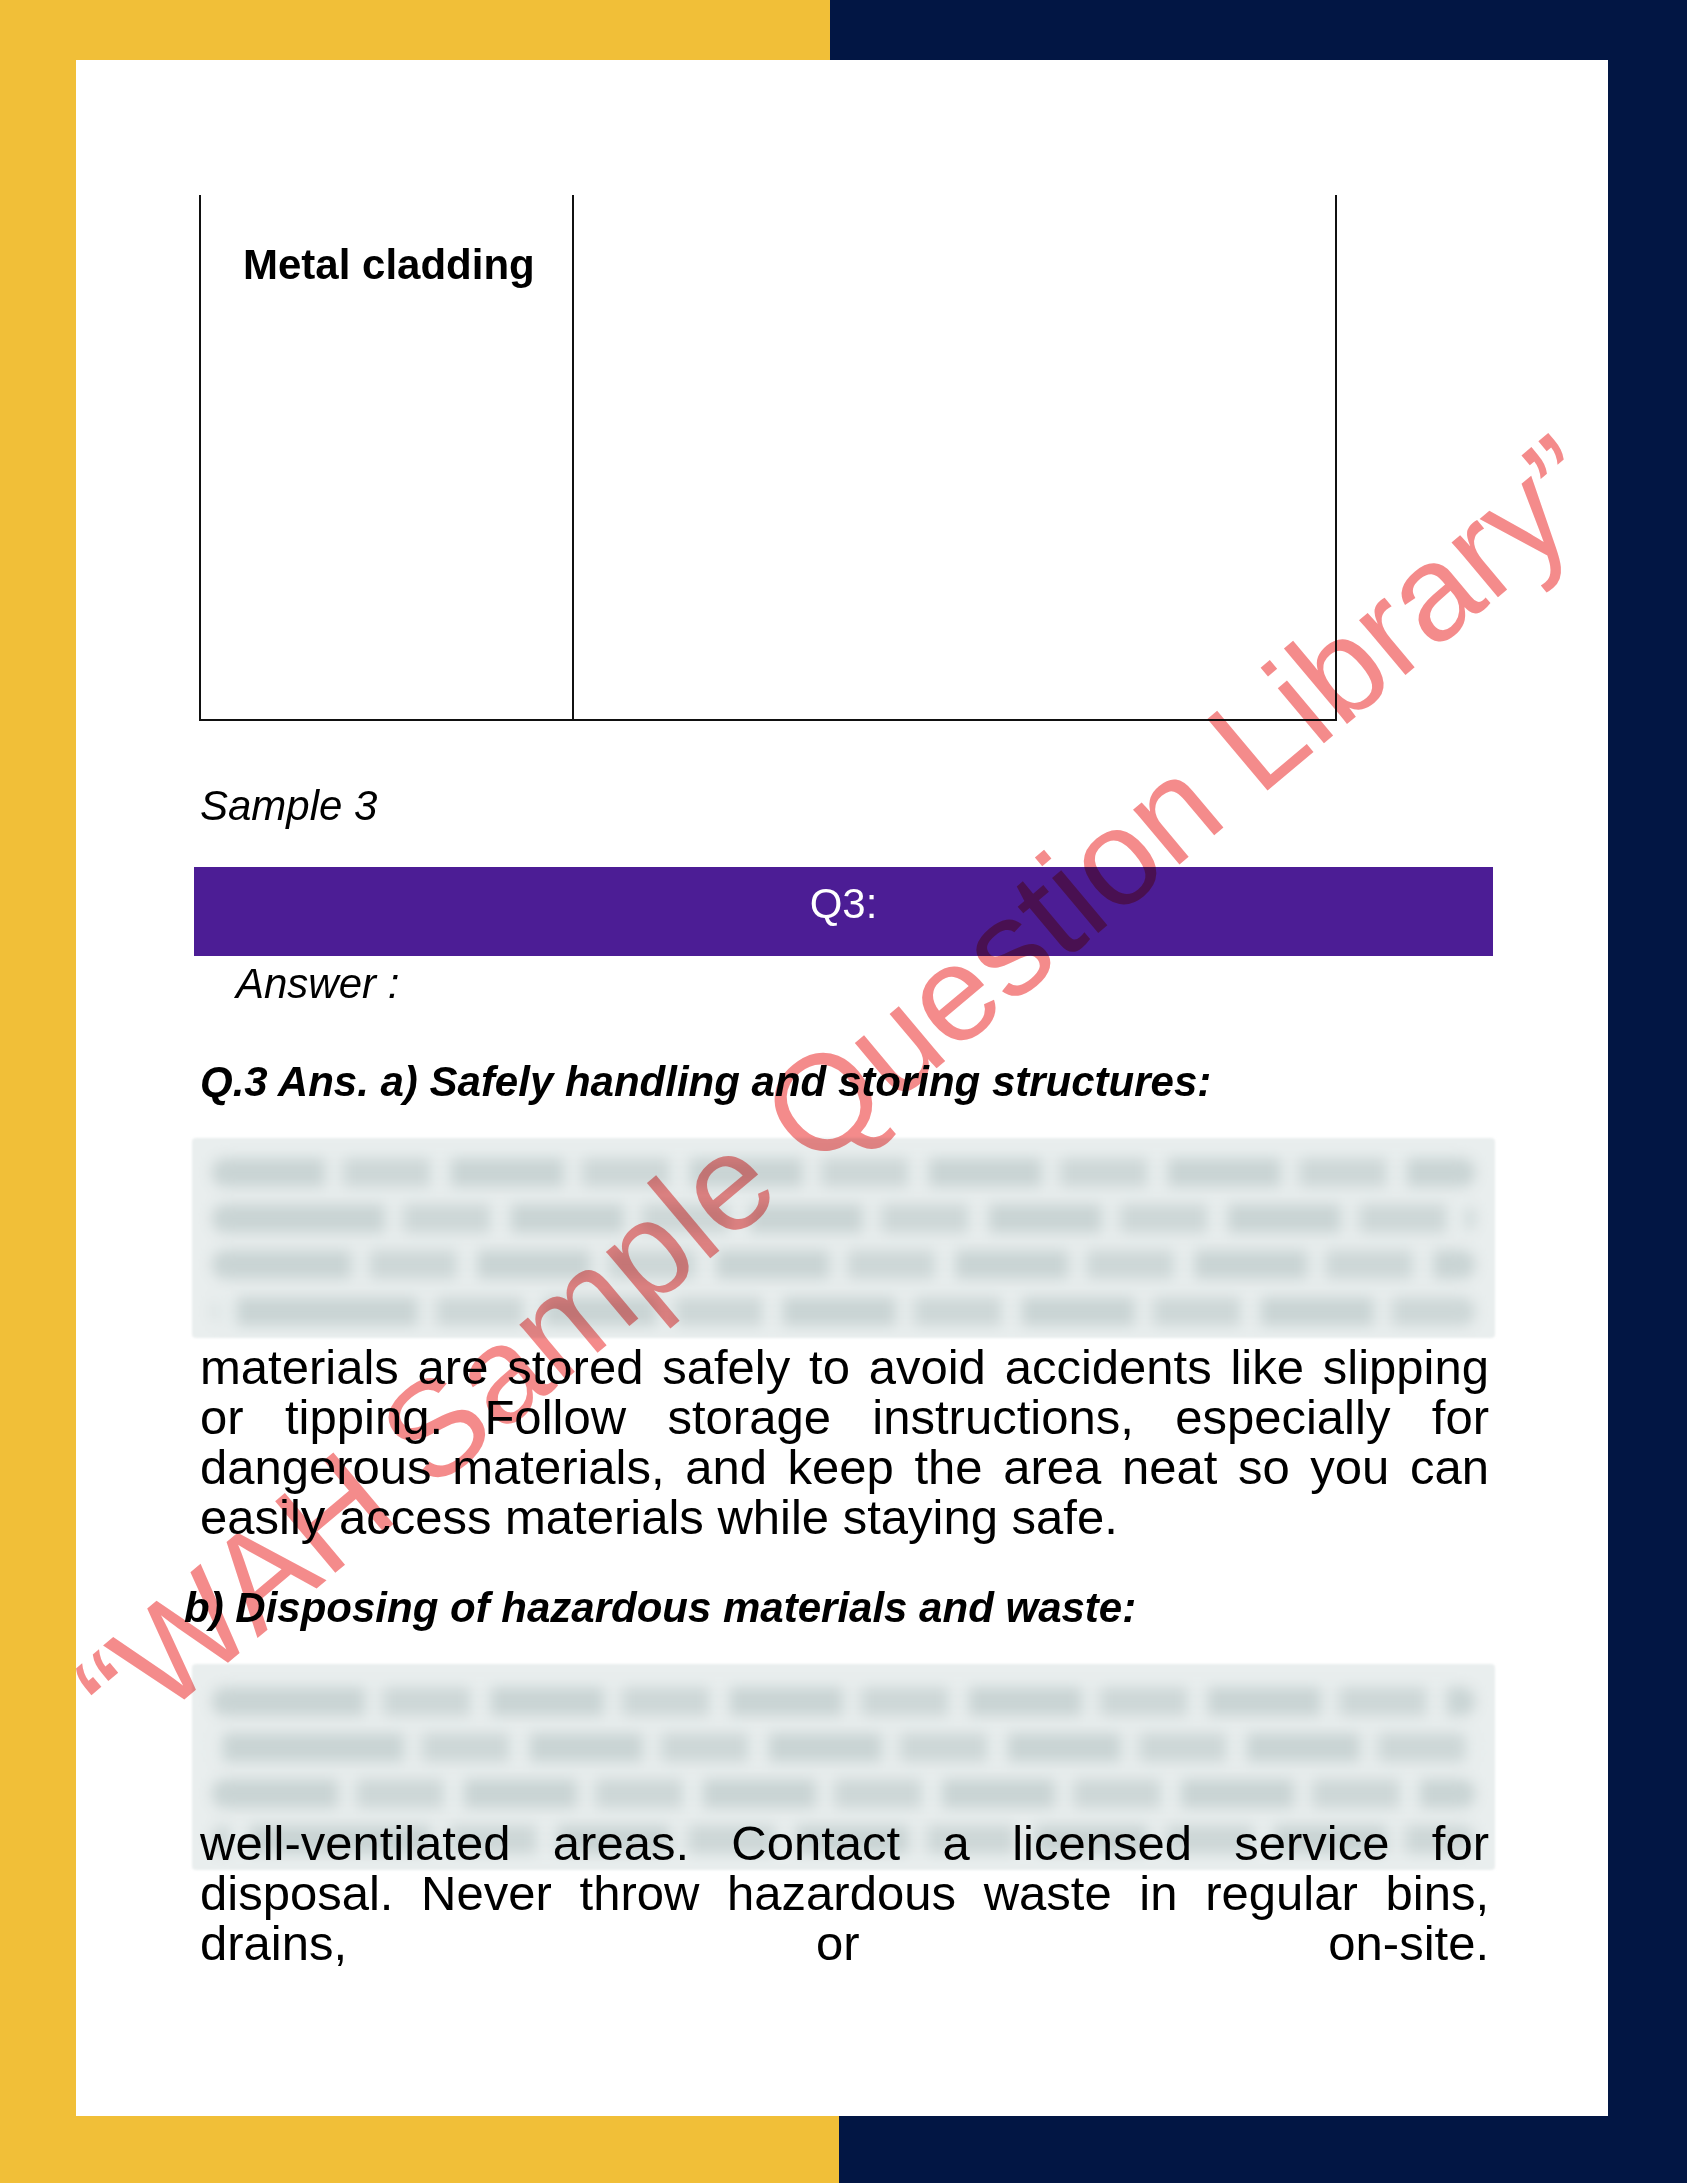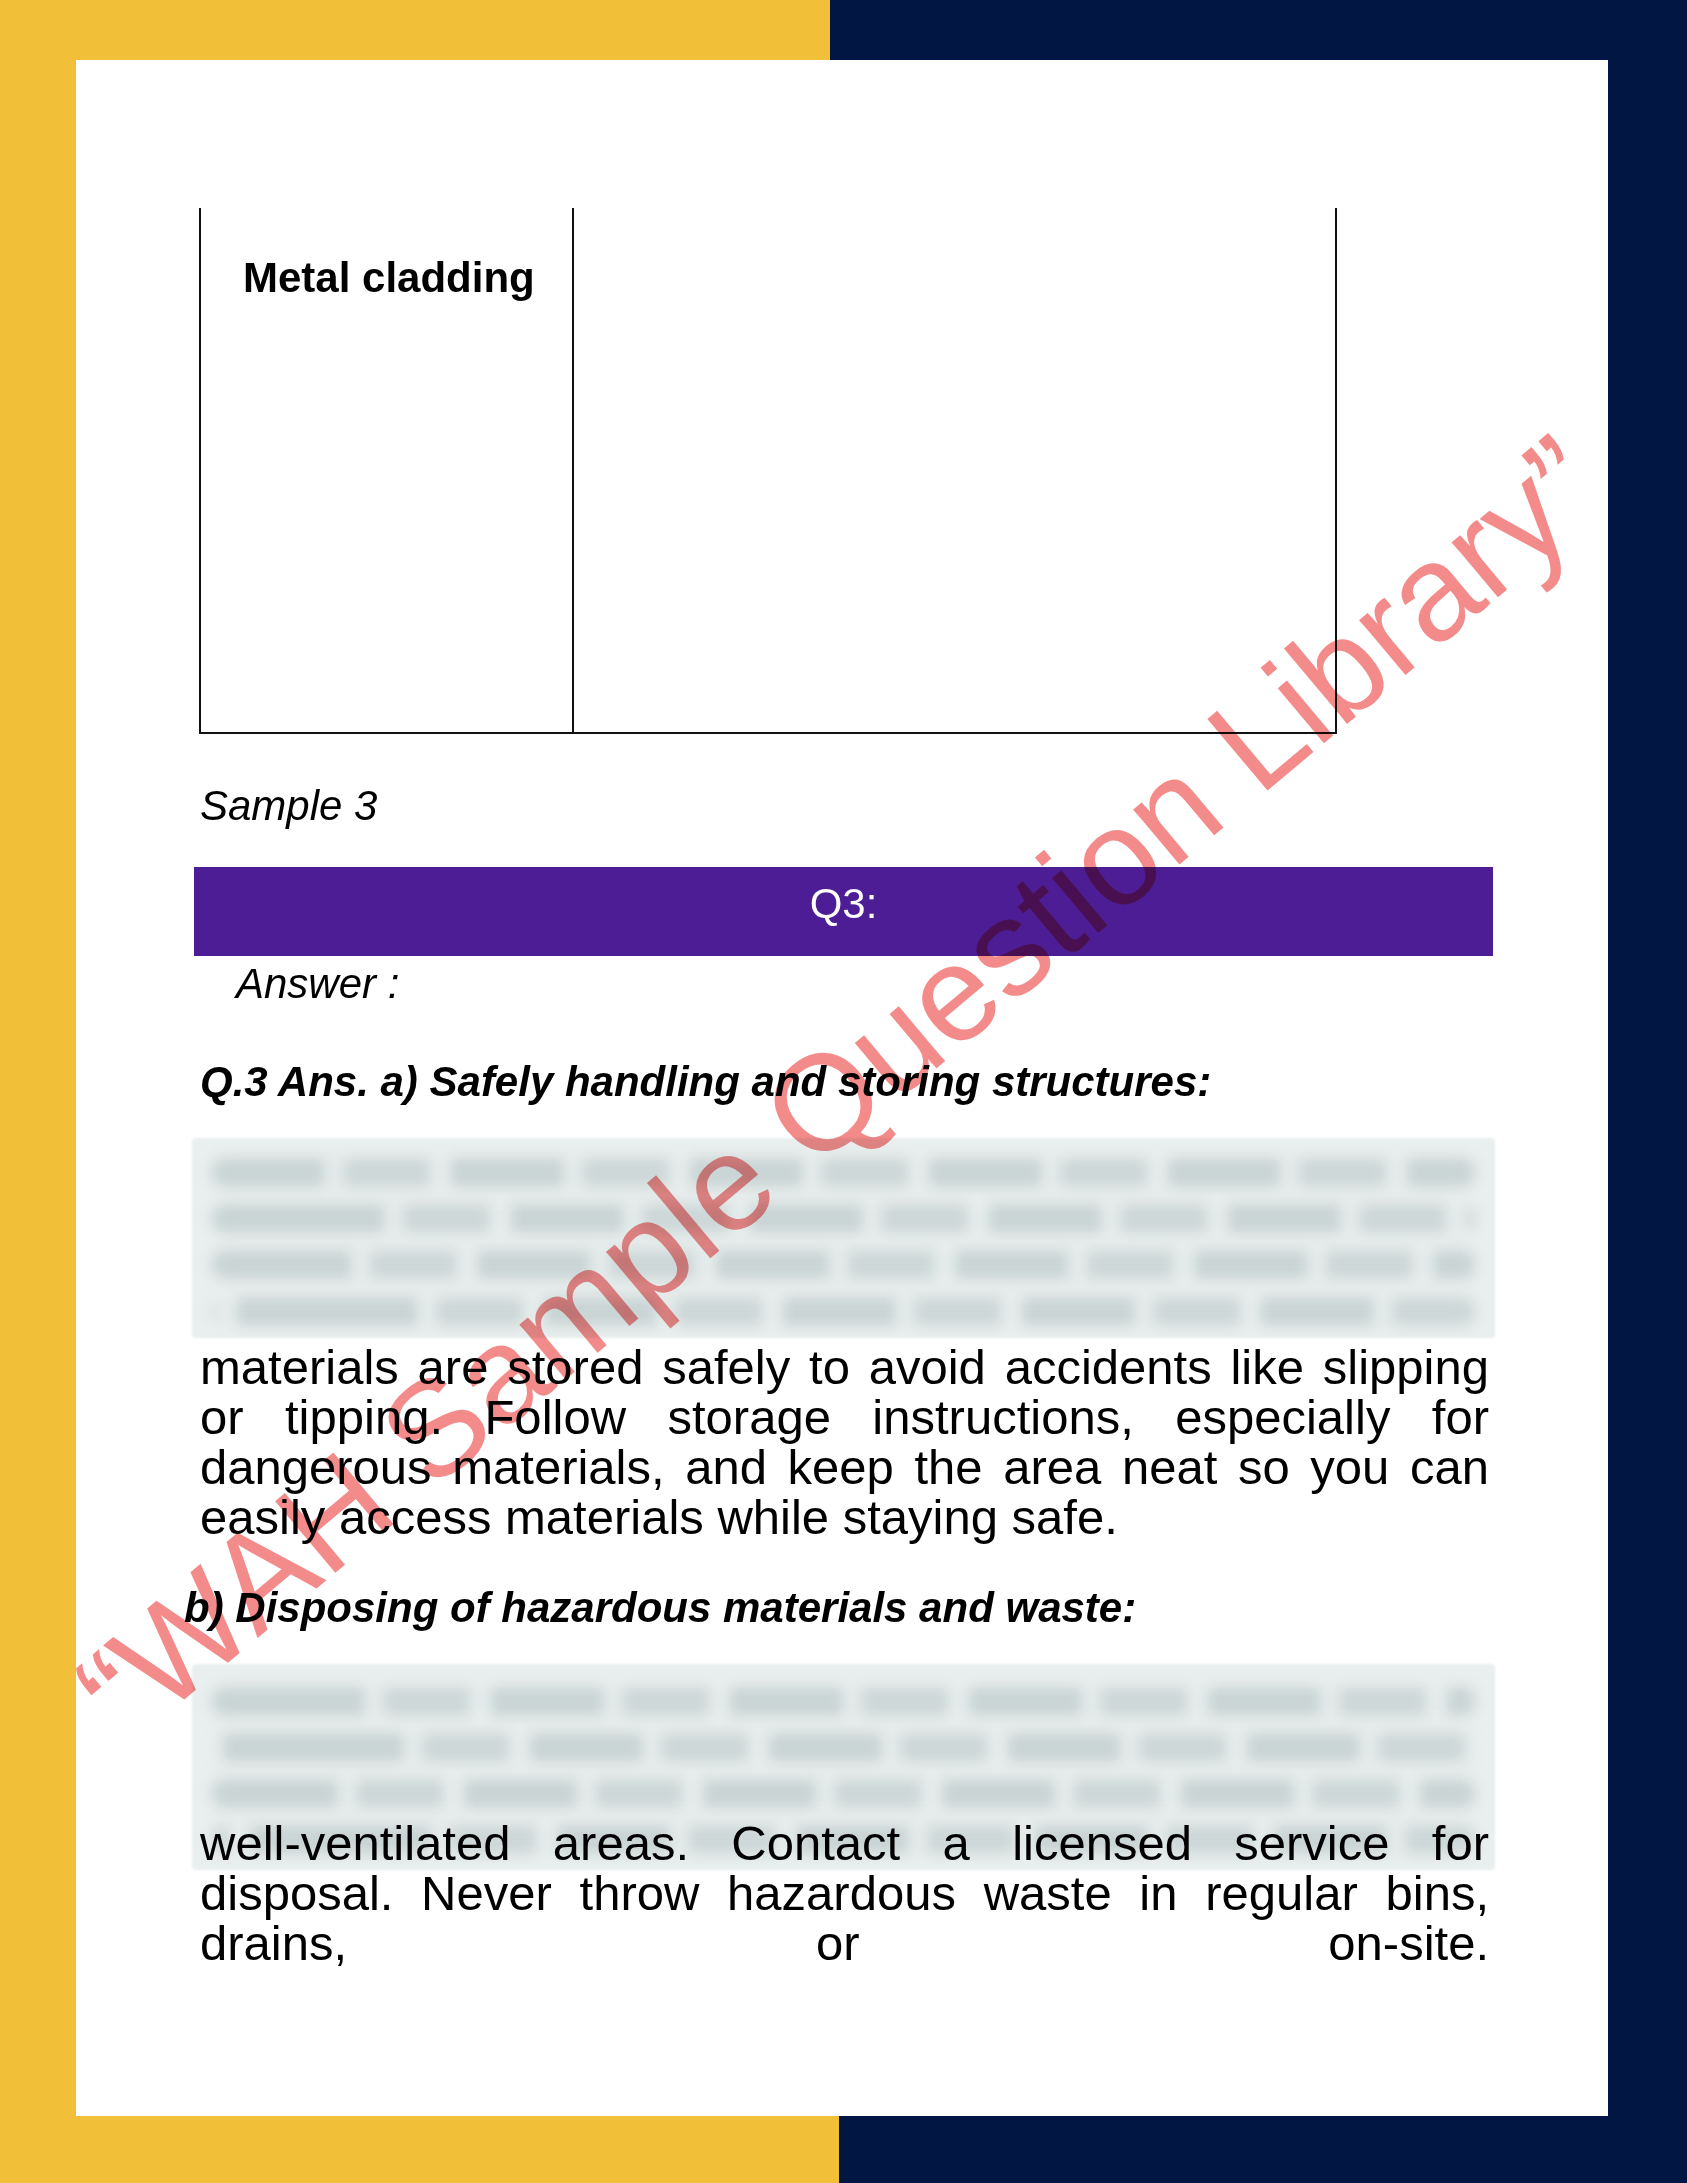--- a/index.html
+++ b/index.html
@@ -1,19 +1,19 @@
 <!DOCTYPE html>
 <html style="font-size:10.6px"><head>
 <meta charset="utf-8">
 <style>
   html, body { margin:0; padding:0; }
   body { width:1687px; height:2183px; position:relative; overflow:hidden; background:#021644; font-family:"Liberation Sans", sans-serif; color:#000; }
   .band { position:absolute; }
   .card { position:absolute; left:76px; top:60px; width:1532px; height:2056px; background:#ffffff; }
-  .table { position:absolute; left:199px; top:208px; width:1138px; height:526px; border-left:2px solid #111; border-right:2px solid #111; border-bottom:2px solid #111; box-sizing:border-box; }
+  .table { position:absolute; left:199px; top:195px; width:1138px; height:526px; border-left:2px solid #111; border-right:2px solid #111; border-bottom:2px solid #111; box-sizing:border-box; }
   .table .divider { position:absolute; left:371px; top:0; width:2px; height:100%; background:#111; }
   .cell-head { position:absolute; left:42px; top:44px; width:304px; font-size:42px; font-weight:bold; line-height:51px; }
   .cell-body { position:absolute; left:415px; top:129px; width:688px; font-size:42px; line-height:51px; }
   .txt { position:absolute; font-size:42px; line-height:50px; white-space:nowrap;font-style:italic; }
   .bold { font-weight:bold; }
   .qbar { position:absolute; left:194px; top:867px; width:1299px; height:89px; background:#4c1d95; }
   .qbar span { position:absolute; left:0; right:0; top:0; text-align:center; color:#fff; font-size:42px; line-height:73px; }
   .para { position:absolute; left:200px; width:1289px; font-size:49px; line-height:50px; text-align:justify; text-align-last:left; }
   .para.last-justify { text-align-last:justify; }
   .blur { position:absolute; background:#e9eeee; border-radius:4px; filter:blur(1.3px); overflow:hidden; }

